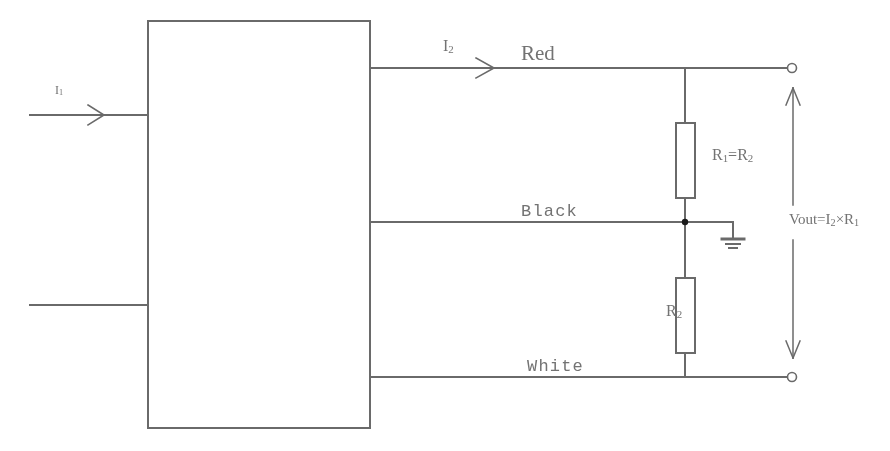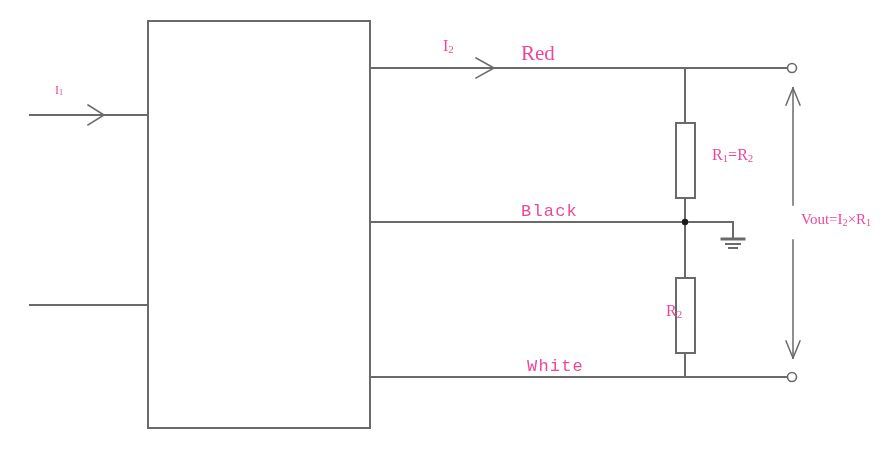--- a/index.html
+++ b/index.html
@@ -17,42 +17,42 @@
   }
   #schematic {
     position: absolute;
     left: 0;
     top: 0;
     width: 890px;
     height: 451px;
   }
   .lbl {
     position: absolute;
-    color: #ec4899;
+    color: #737373;
     white-space: nowrap;
     line-height: 1;
   }
   .lbl-serif {
     font-family: "Liberation Serif", "DejaVu Serif", serif;
   }
   .lbl-mono {
     font-family: Liberation Mono, monospace;
   }
   .lbl sub {
     font-size: 0.68em;
     vertical-align: -0.18em;
   }
   #label-i1   { left: 55px;  top: 84px;  font-size: 12px; }
   #label-i2   { left: 443px; top: 38px;  font-size: 16px; }
   #label-red  { left: 521px; top: 43px;  font-size: 21px; }
   #label-black{ left: 521px; top: 203px; font-size: 17px; letter-spacing: 1.2px; }
   #label-white{ left: 527px; top: 358px; font-size: 17px; letter-spacing: 1.2px; }
   #label-r1r2 { left: 712px; top: 147px; font-size: 16px; }
   #label-r2   { left: 666px; top: 303px; font-size: 16px; }
-  #label-vout { left: 789px; top: 212px; font-size: 15px; margin-left: 12px; }
+  #label-vout { left: 789px; top: 212px; font-size: 15px; }
   #label-unit { left: 198px; top: 182px; font-size: 25px; letter-spacing: 0.5px; }
 </style>
 </head>
 <body>
 
 <div id="canvas">
 
   <svg id="schematic" viewBox="0 0 890 451">
     <g fill="none" stroke="#6a6a6a" stroke-width="2" stroke-linecap="square">
 

